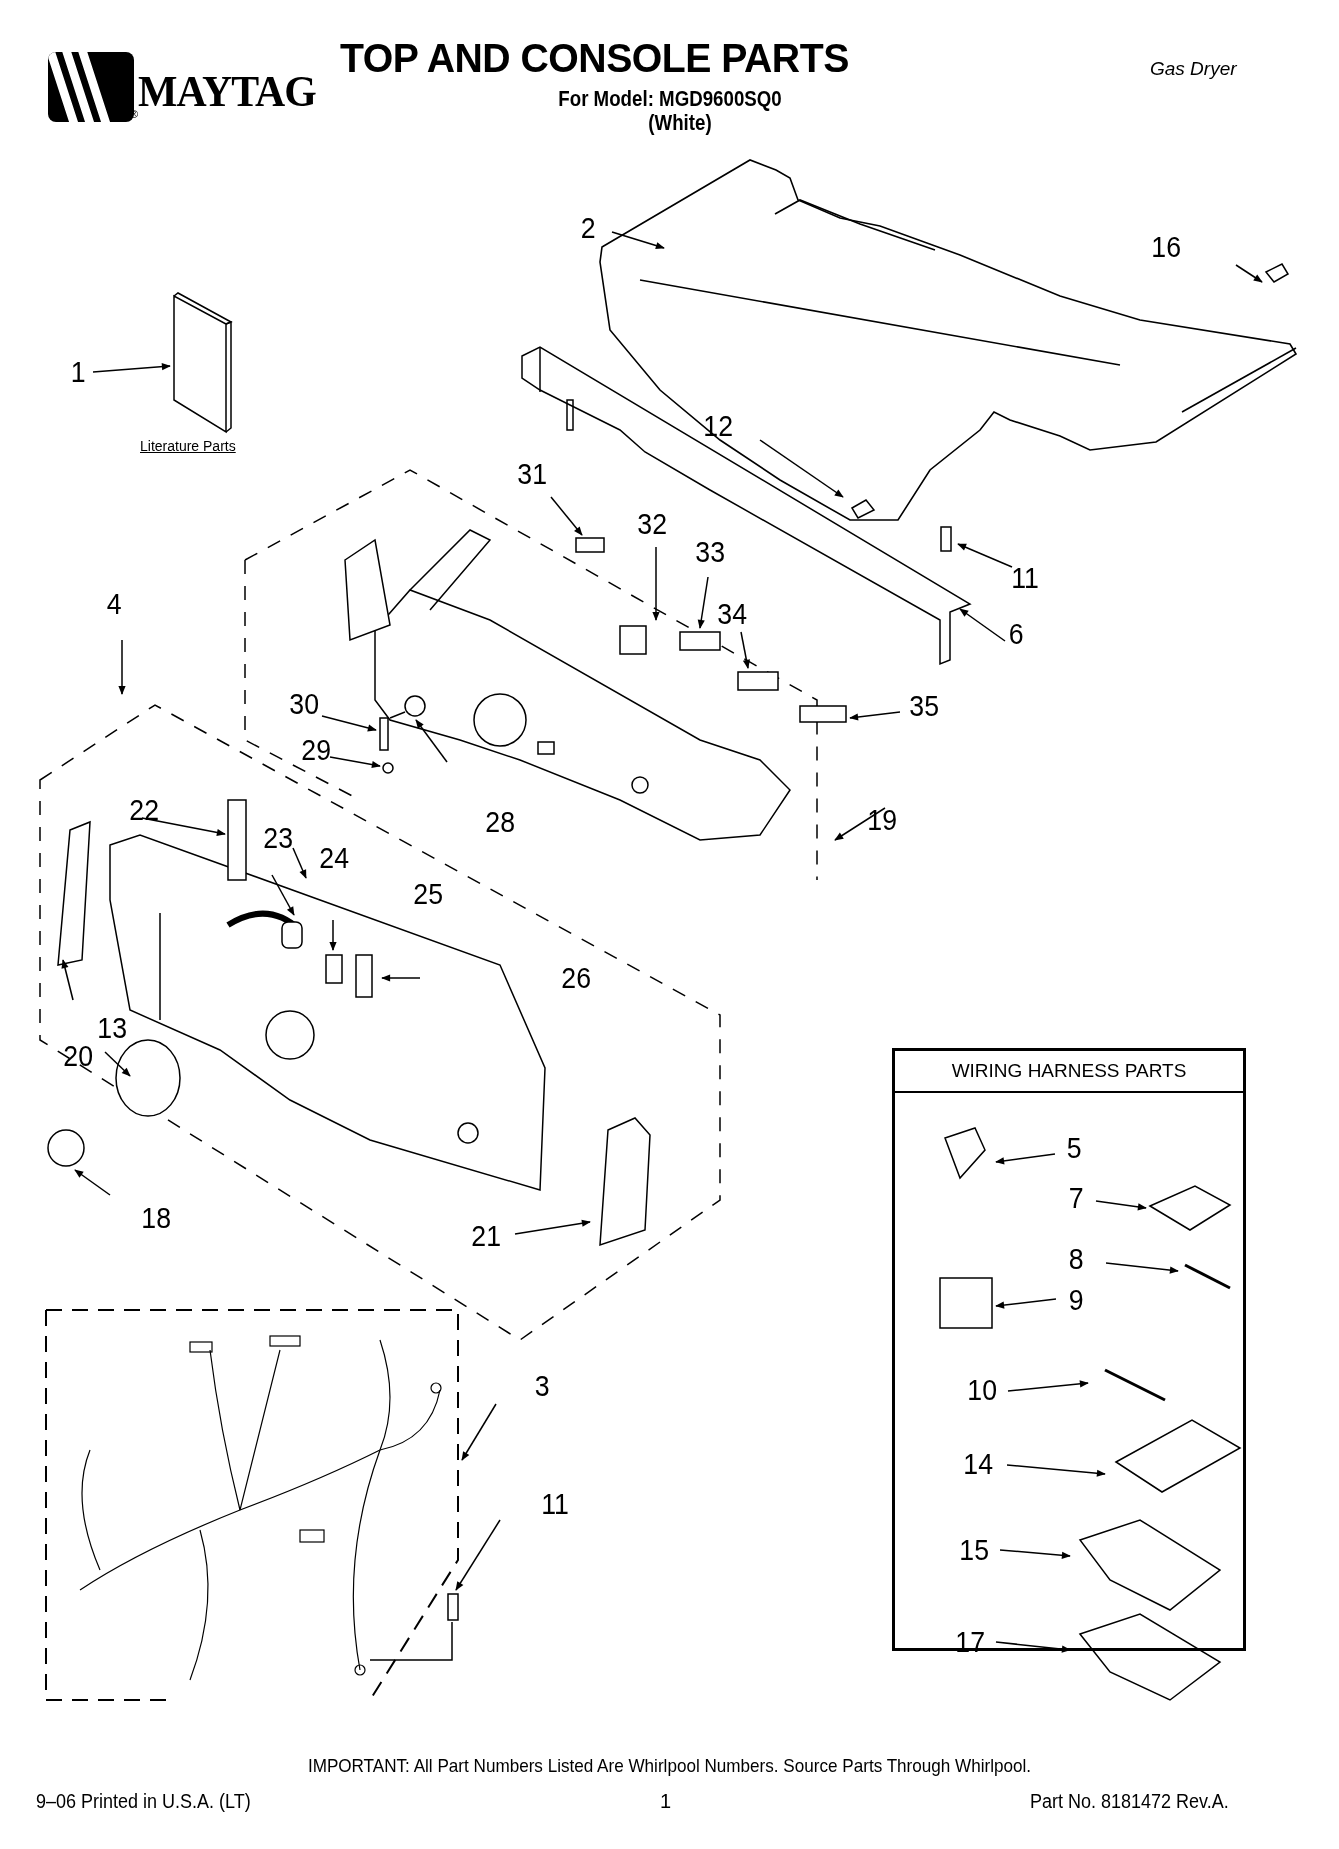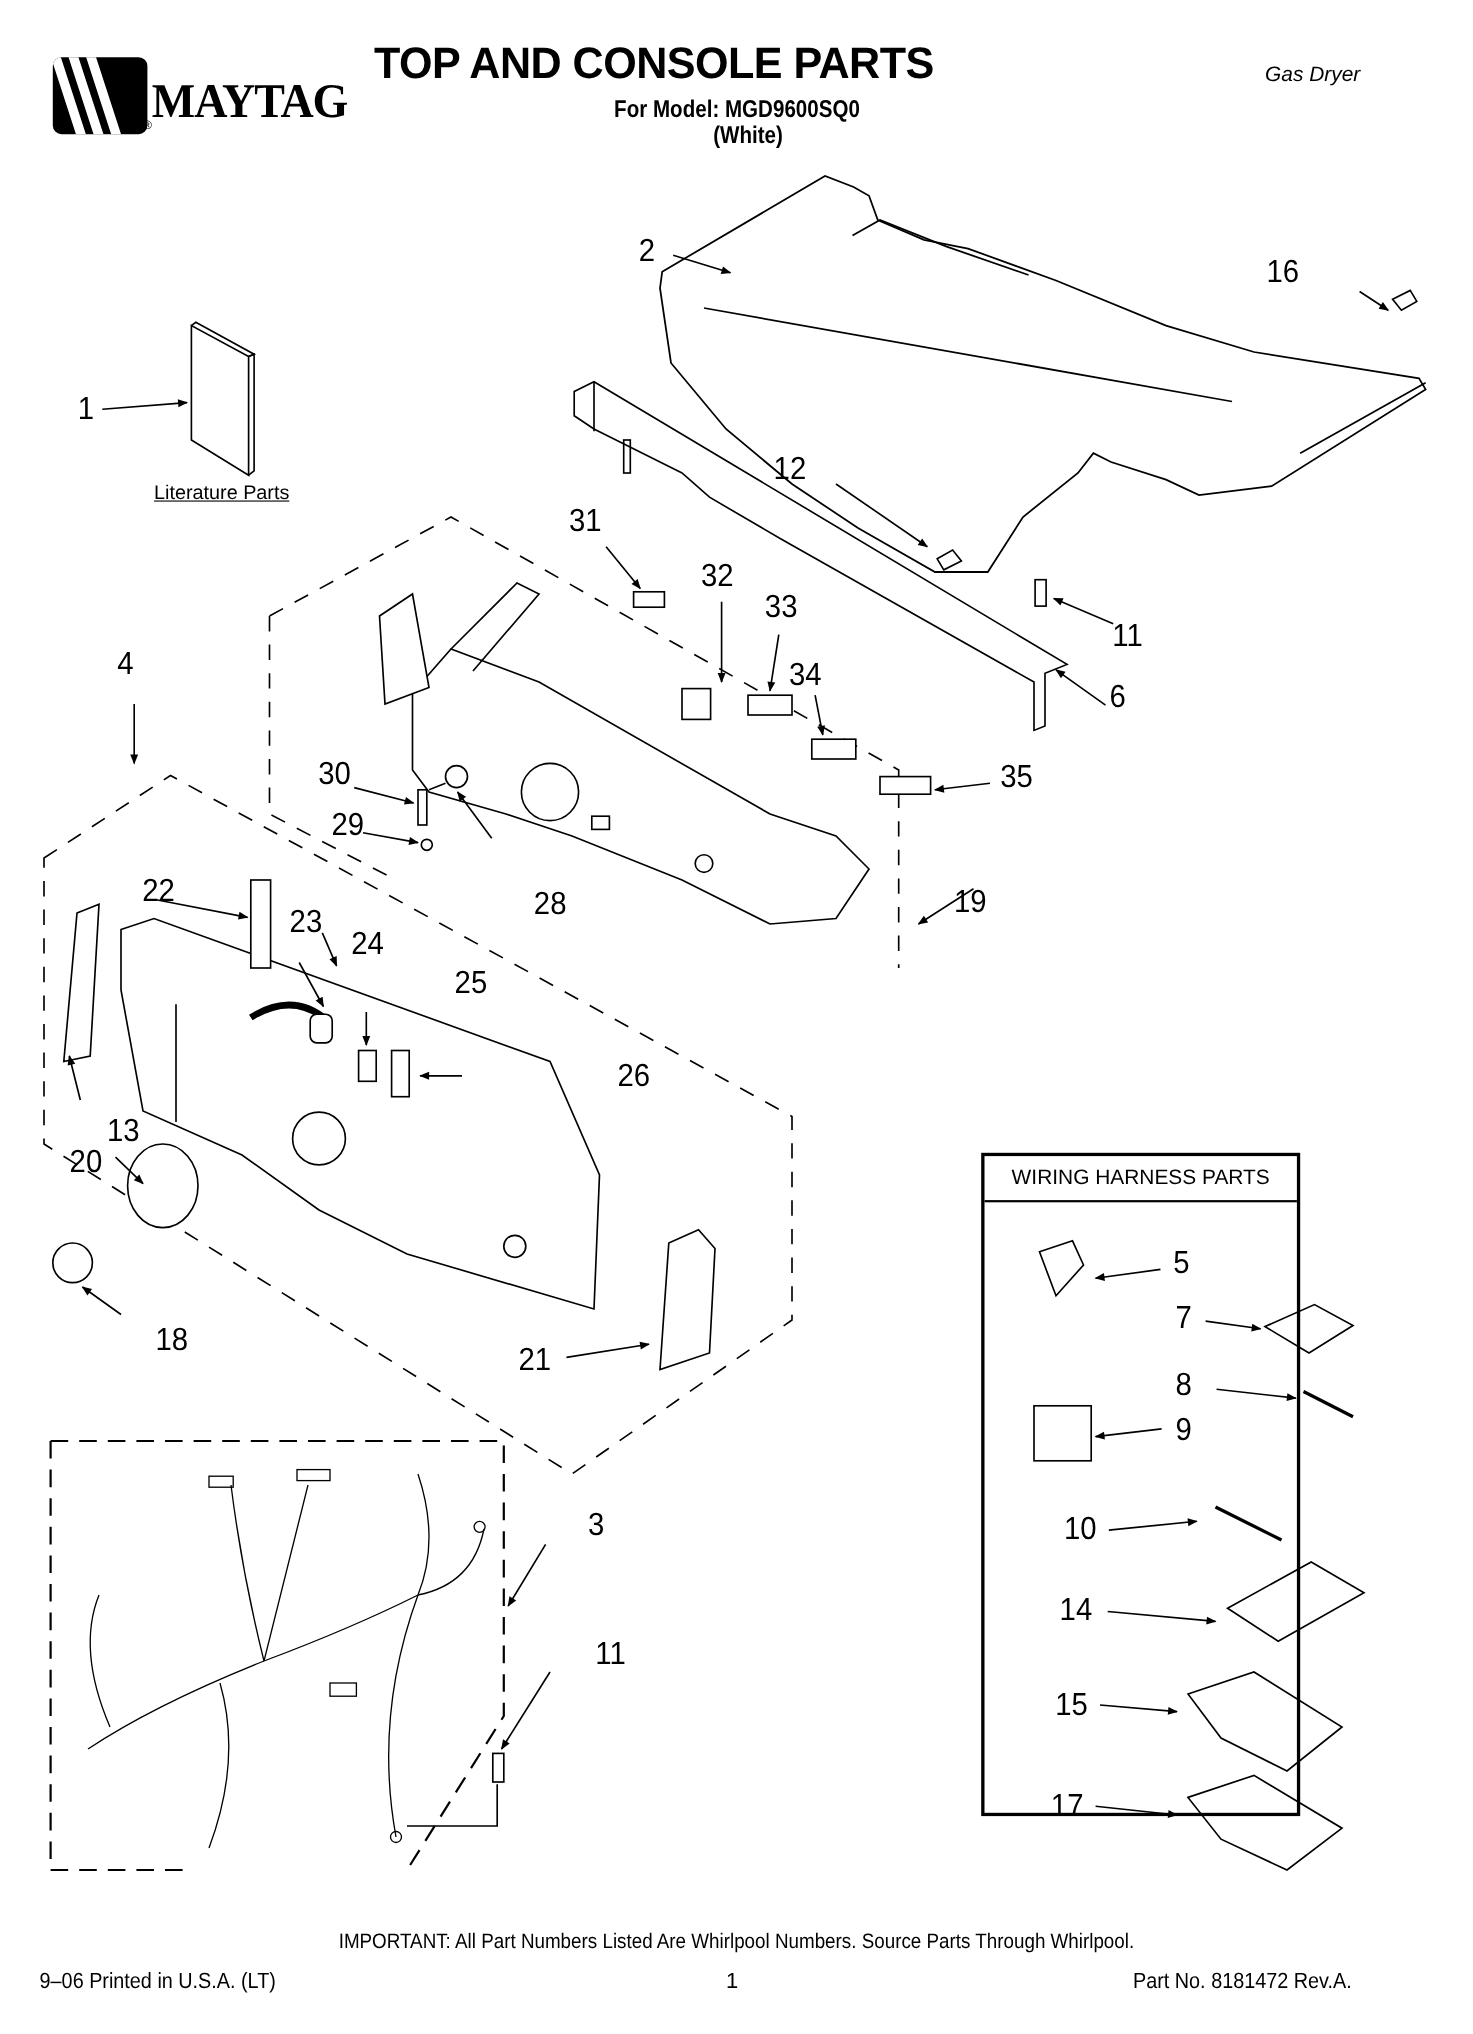--- a/index.html
+++ b/index.html
@@ -8,22 +8,22 @@
   #logo { left:48px; top:52px; width:280px; height:62px; }
   #logo .mark { position:absolute; left:0; top:0; width:86px; height:70px; background:#000; border-radius:8px; overflow:hidden; }
   #logo .mark i { position:absolute; top:-4px; width:9px; height:80px; background:#fff; transform:skewX(18deg); border-radius:3px; }
   #logo .word { position:absolute; left:90px; top:14px; font-family:"Liberation Serif", serif; font-weight:bold; font-size:44px; letter-spacing:-1px; transform:scaleX(0.95); transform-origin:left; }
   #logo .reg { position:absolute; left:82px; top:56px; font-size:11px; }
   #title { left:340px; top:36px; width:680px; text-align:left; font-weight:bold; font-size:40px; letter-spacing:-0.5px; transform:scaleX(0.98); transform-origin:left; }
   #model { left:470px; top:86px; width:400px; text-align:center; font-weight:bold; font-size:22px; transform:scaleX(0.85); }
   #variant { left:580px; top:110px; width:200px; text-align:center; font-weight:bold; font-size:22px; transform:scaleX(0.85); }
   #gas { left:1150px; top:58px; font-size:19px;font-style:italic; }
   .callout { position:absolute; font-size:29px; font-weight:normal; line-height:1; transform:scaleX(0.92); }
-  #lit-label { left:140px; top:438px; font-size:18px; text-decoration:underline; }
-  #wiring-box { left:892px; top:1048px; width:290px; height:603px; border:3px solid #000; box-sizing:border-box; }
+  #lit-label { left:140px; top:438px; font-size:14px; text-decoration:underline; }
+  #wiring-box { left:892px; top:1048px; width:354px; height:603px; border:3px solid #000; box-sizing:border-box; }
   #wiring-title { position:absolute; left:0; top:0; width:100%; height:40px; border-bottom:2px solid #000; text-align:center; line-height:40px; font-size:19px; }
   #important { left:0; top:1755px; width:1339px; text-align:center; font-size:19px; transform:scaleX(0.9); }
   #printed { left:36px; top:1790px; font-size:20px; transform:scaleX(0.9); transform-origin:left; }
   #pagenum { left:660px; top:1790px; font-size:20px; }
   #partno { left:1030px; top:1790px; font-size:20px; transform:scaleX(0.9); transform-origin:left; }
   svg#diagram { position:absolute; left:0; top:0; }
 </style>
 </head>
 <body>
 

